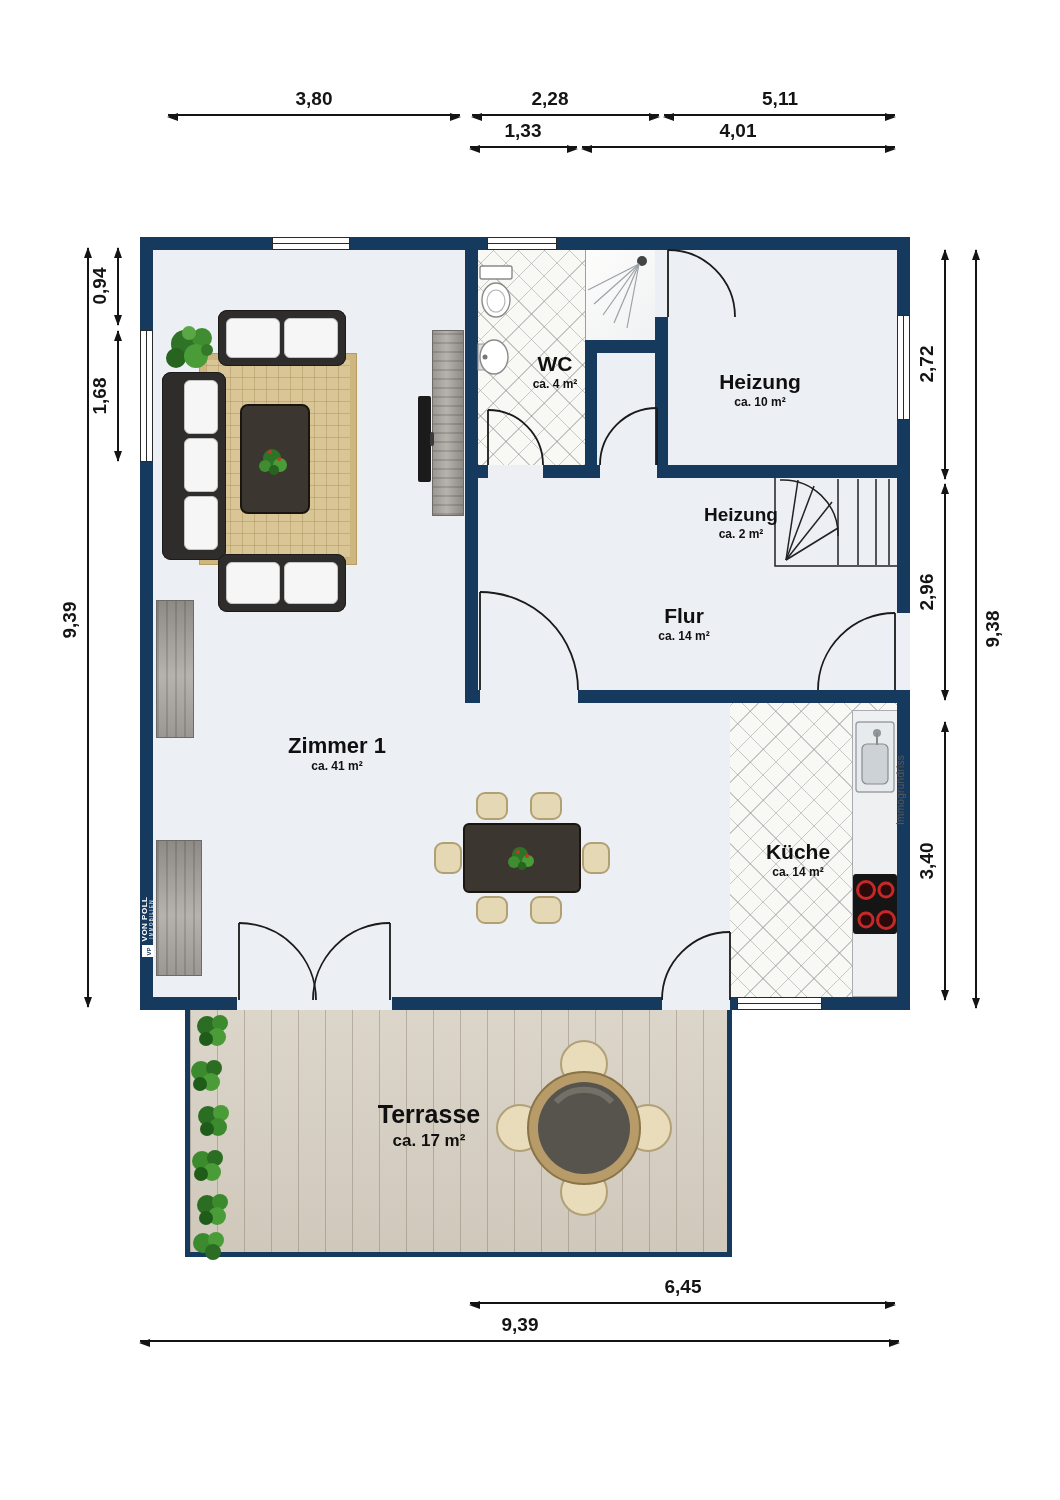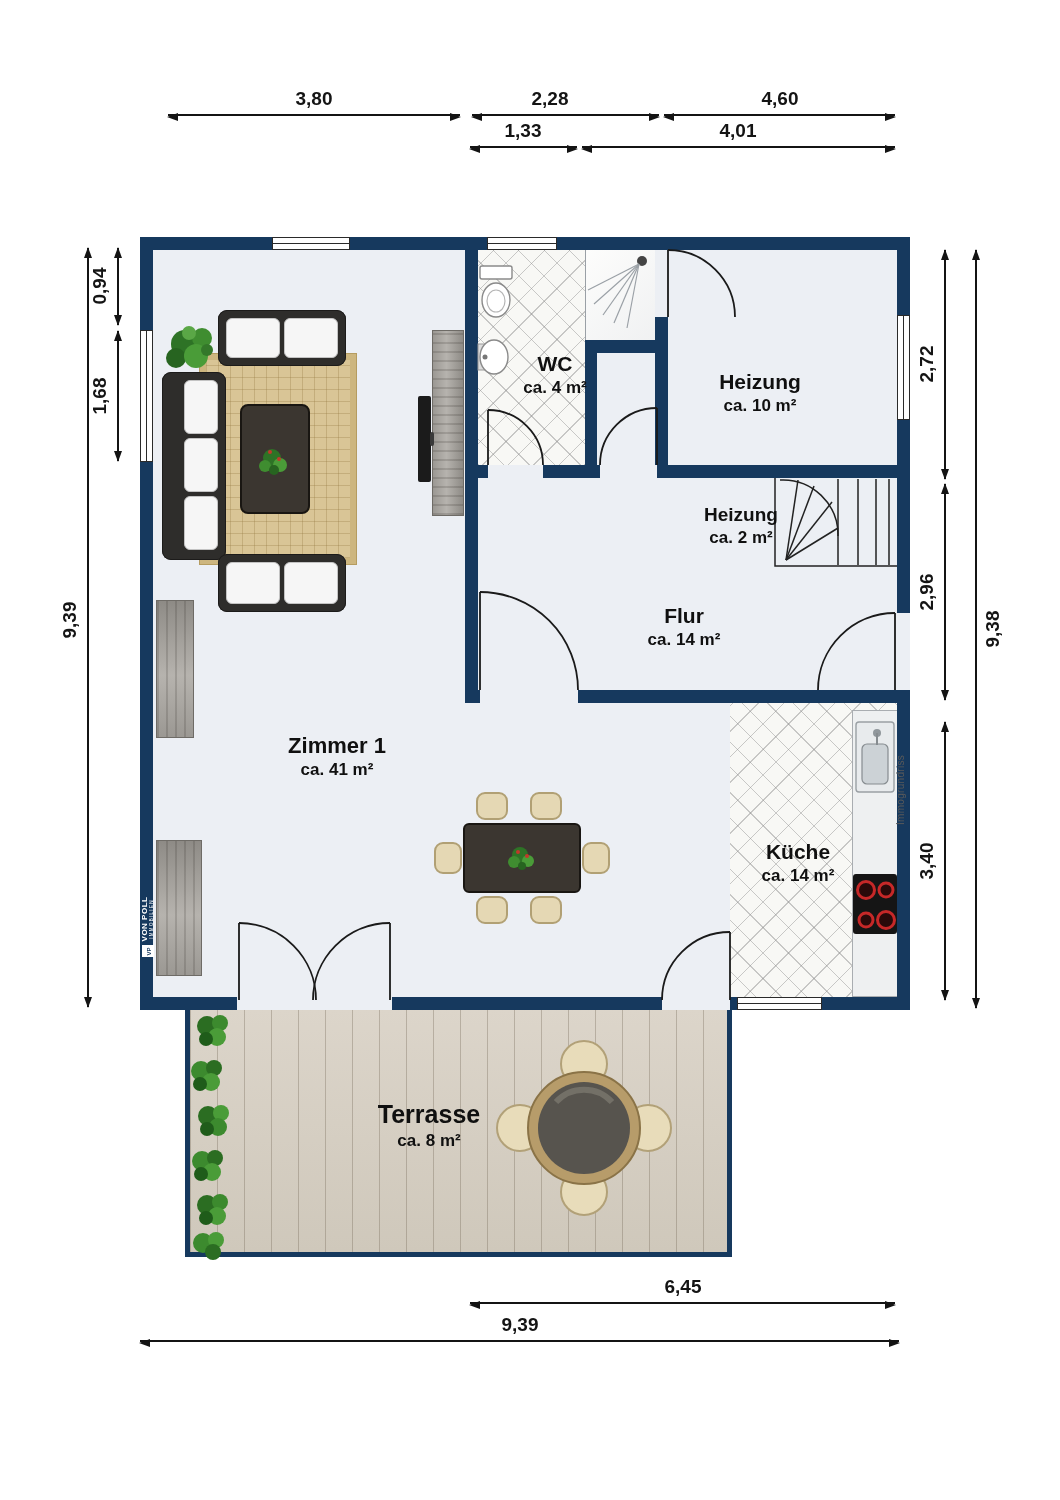--- a/index.html
+++ b/index.html
@@ -36,21 +36,21 @@
   .table-dark{position:absolute;background:#3b3630;border:2px solid #191612;border-radius:6px;box-sizing:border-box;}
   .chair{position:absolute;background:#e5d8b4;border:2px solid #b1a074;border-radius:9px;box-sizing:border-box;}
   .counter{position:absolute;background:#eef0f1;border:1.5px solid #a9adb1;box-sizing:border-box;}
   .tv{position:absolute;background:#1b1b1b;border-radius:2px;}
   .deck{position:absolute;background-color:#d7d0c5;border:5px solid var(--wall);border-top:none;box-sizing:border-box;
     background-image:
       repeating-linear-gradient(90deg, rgba(115,103,86,.35) 0 1px, transparent 1px 27px),
       linear-gradient(180deg,#dcd5ca,#cfc8bb);}
   .room-label{position:absolute;text-align:center;color:#101010;line-height:1.15;}
   .room-name{display:block;font-weight:bold;font-size:21px;}
-  .room-area{display:block;font-weight:bold;font-size:17px;margin-top:2px;}
+  .room-area{display:block;font-weight:bold;font-size:12px;margin-top:2px;}
   .room-label.big .room-name{font-size:25px;}
   .room-label.big .room-area{font-size:17px;}
   .room-label.small .room-name{font-size:19px;}
   .dim-label{position:absolute;font-weight:bold;font-size:19px;color:var(--line);text-align:center;height:22px;line-height:22px;}
   .dim-label-v{transform:rotate(-90deg);}
   .dim-h{position:absolute;height:0;border-top:2px solid var(--line);}
   .dim-h::before{content:'';position:absolute;left:-1px;top:-3px;border-top:4px solid transparent;border-bottom:4px solid transparent;border-right:11px solid var(--line);}
   .dim-h::after{content:'';position:absolute;right:-1px;top:-3px;border-top:4px solid transparent;border-bottom:4px solid transparent;border-left:11px solid var(--line);}
   .dim-v{position:absolute;width:0;border-left:2px solid var(--line);}
   .dim-v::before{content:'';position:absolute;top:-1px;left:-5px;border-left:4px solid transparent;border-right:4px solid transparent;border-bottom:11px solid var(--line);}
@@ -301,41 +301,41 @@
   <div class="room-label" style="left:257px;top:733px;width:160px;">
     <span class="room-name" style="font-size:22px;">Zimmer 1</span>
     <span class="room-area">ca. 41 m²</span>
   </div>
   <div class="room-label" style="left:738px;top:840px;width:120px;">
     <span class="room-name">Küche</span>
     <span class="room-area">ca. 14 m²</span>
   </div>
   <div class="room-label big" style="left:349px;top:1100px;width:160px;">
     <span class="room-name">Terrasse</span>
-    <span class="room-area">ca. 8 m²</span>
+    <span class="room-area">ca. 17 m²</span>
   </div>
 
   <div class="logo-wrap">
     <div class="logo-inner">
       <span class="logo-badge">VP</span>
       <span style="display:flex;flex-direction:column;gap:1px;align-items:center;">
         <span class="logo-text1">VON POLL</span>
         <span class="logo-text2">IMMOBILIEN</span>
       </span>
     </div>
   </div>
   <div class="wm-wrap">
     <div class="wm-inner">Immogrundriss</div>
   </div>
 
   <div class="dim-label" style="left:264px;top:88px;width:100px;">3,80</div>
   <div class="dim-h" style="left:168px;top:114px;width:292px;"></div>
   <div class="dim-label" style="left:500px;top:88px;width:100px;">2,28</div>
   <div class="dim-h" style="left:472px;top:114px;width:187px;"></div>
-  <div class="dim-label" style="left:730px;top:88px;width:100px;">4,60</div>
+  <div class="dim-label" style="left:730px;top:88px;width:100px;">5,11</div>
   <div class="dim-h" style="left:664px;top:114px;width:231px;"></div>
 
   <div class="dim-label" style="left:473px;top:120px;width:100px;">1,33</div>
   <div class="dim-h" style="left:470px;top:146px;width:107px;"></div>
   <div class="dim-label" style="left:688px;top:120px;width:100px;">4,01</div>
   <div class="dim-h" style="left:582px;top:146px;width:313px;"></div>
 
   <div class="dim-label dim-label-v" style="left:70px;top:275px;width:60px;">0,94</div>
   <div class="dim-v" style="left:117px;top:248px;height:77px;"></div>
   <div class="dim-label dim-label-v" style="left:70px;top:385px;width:60px;">1,68</div>

